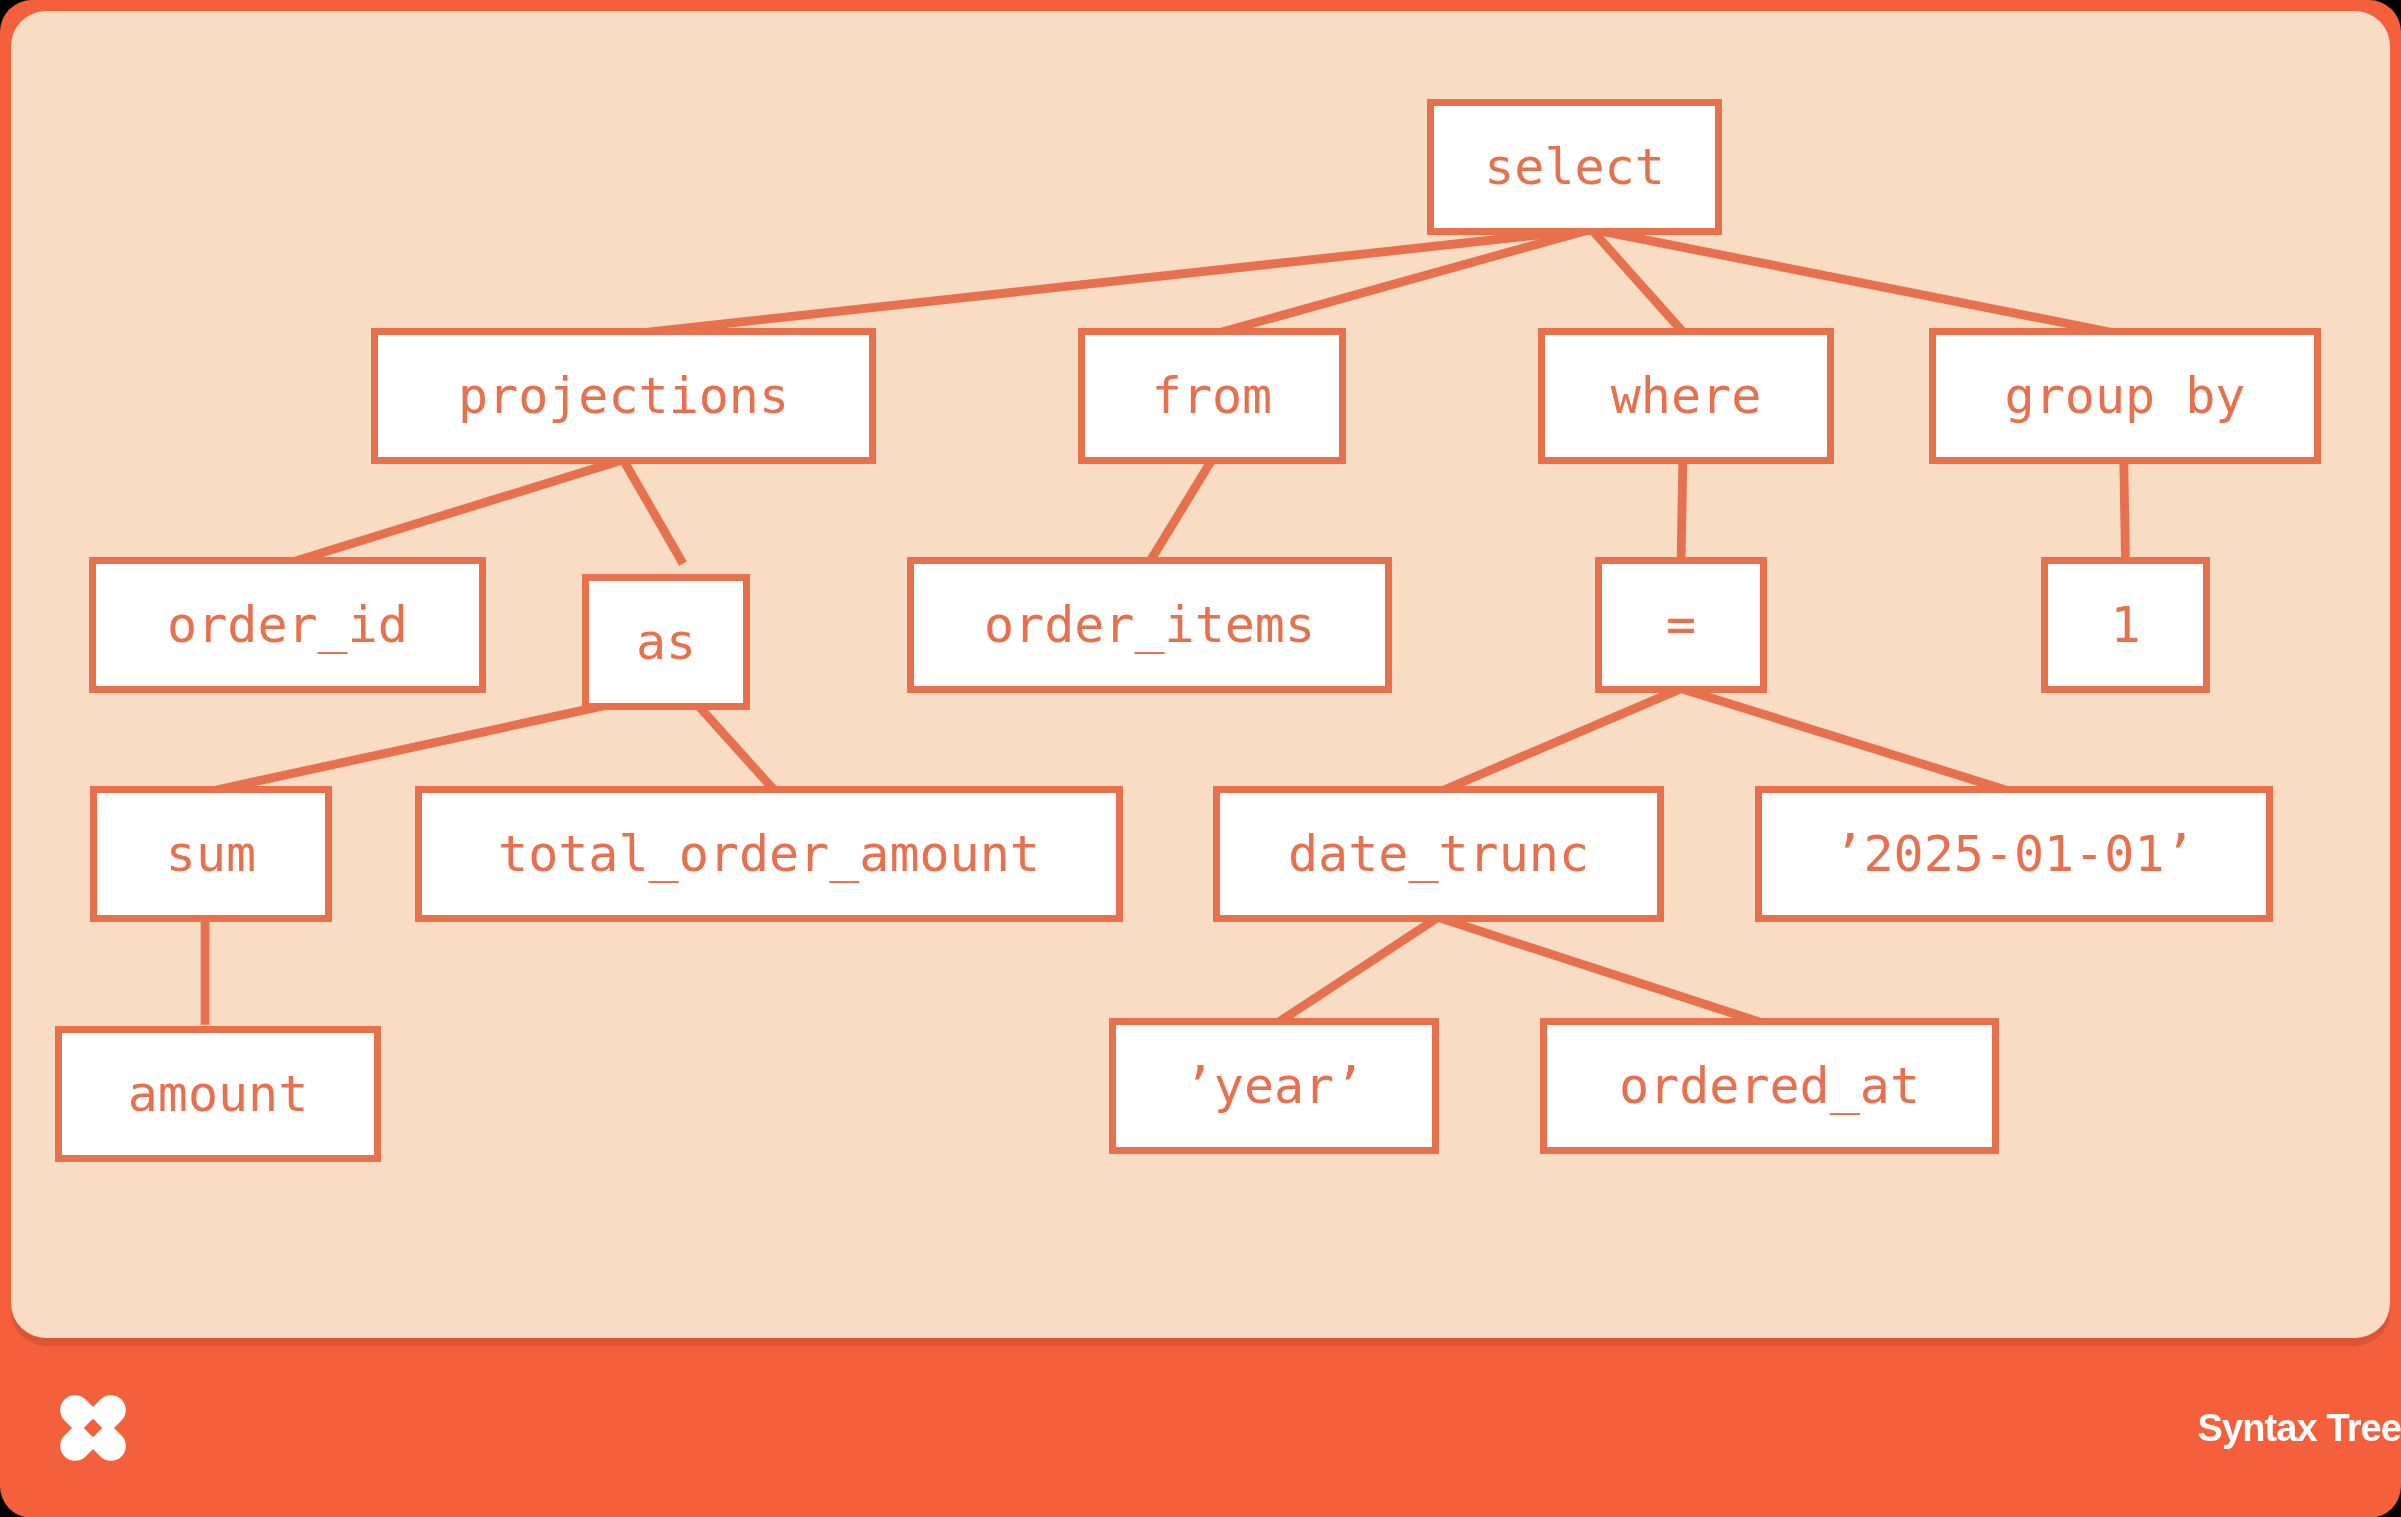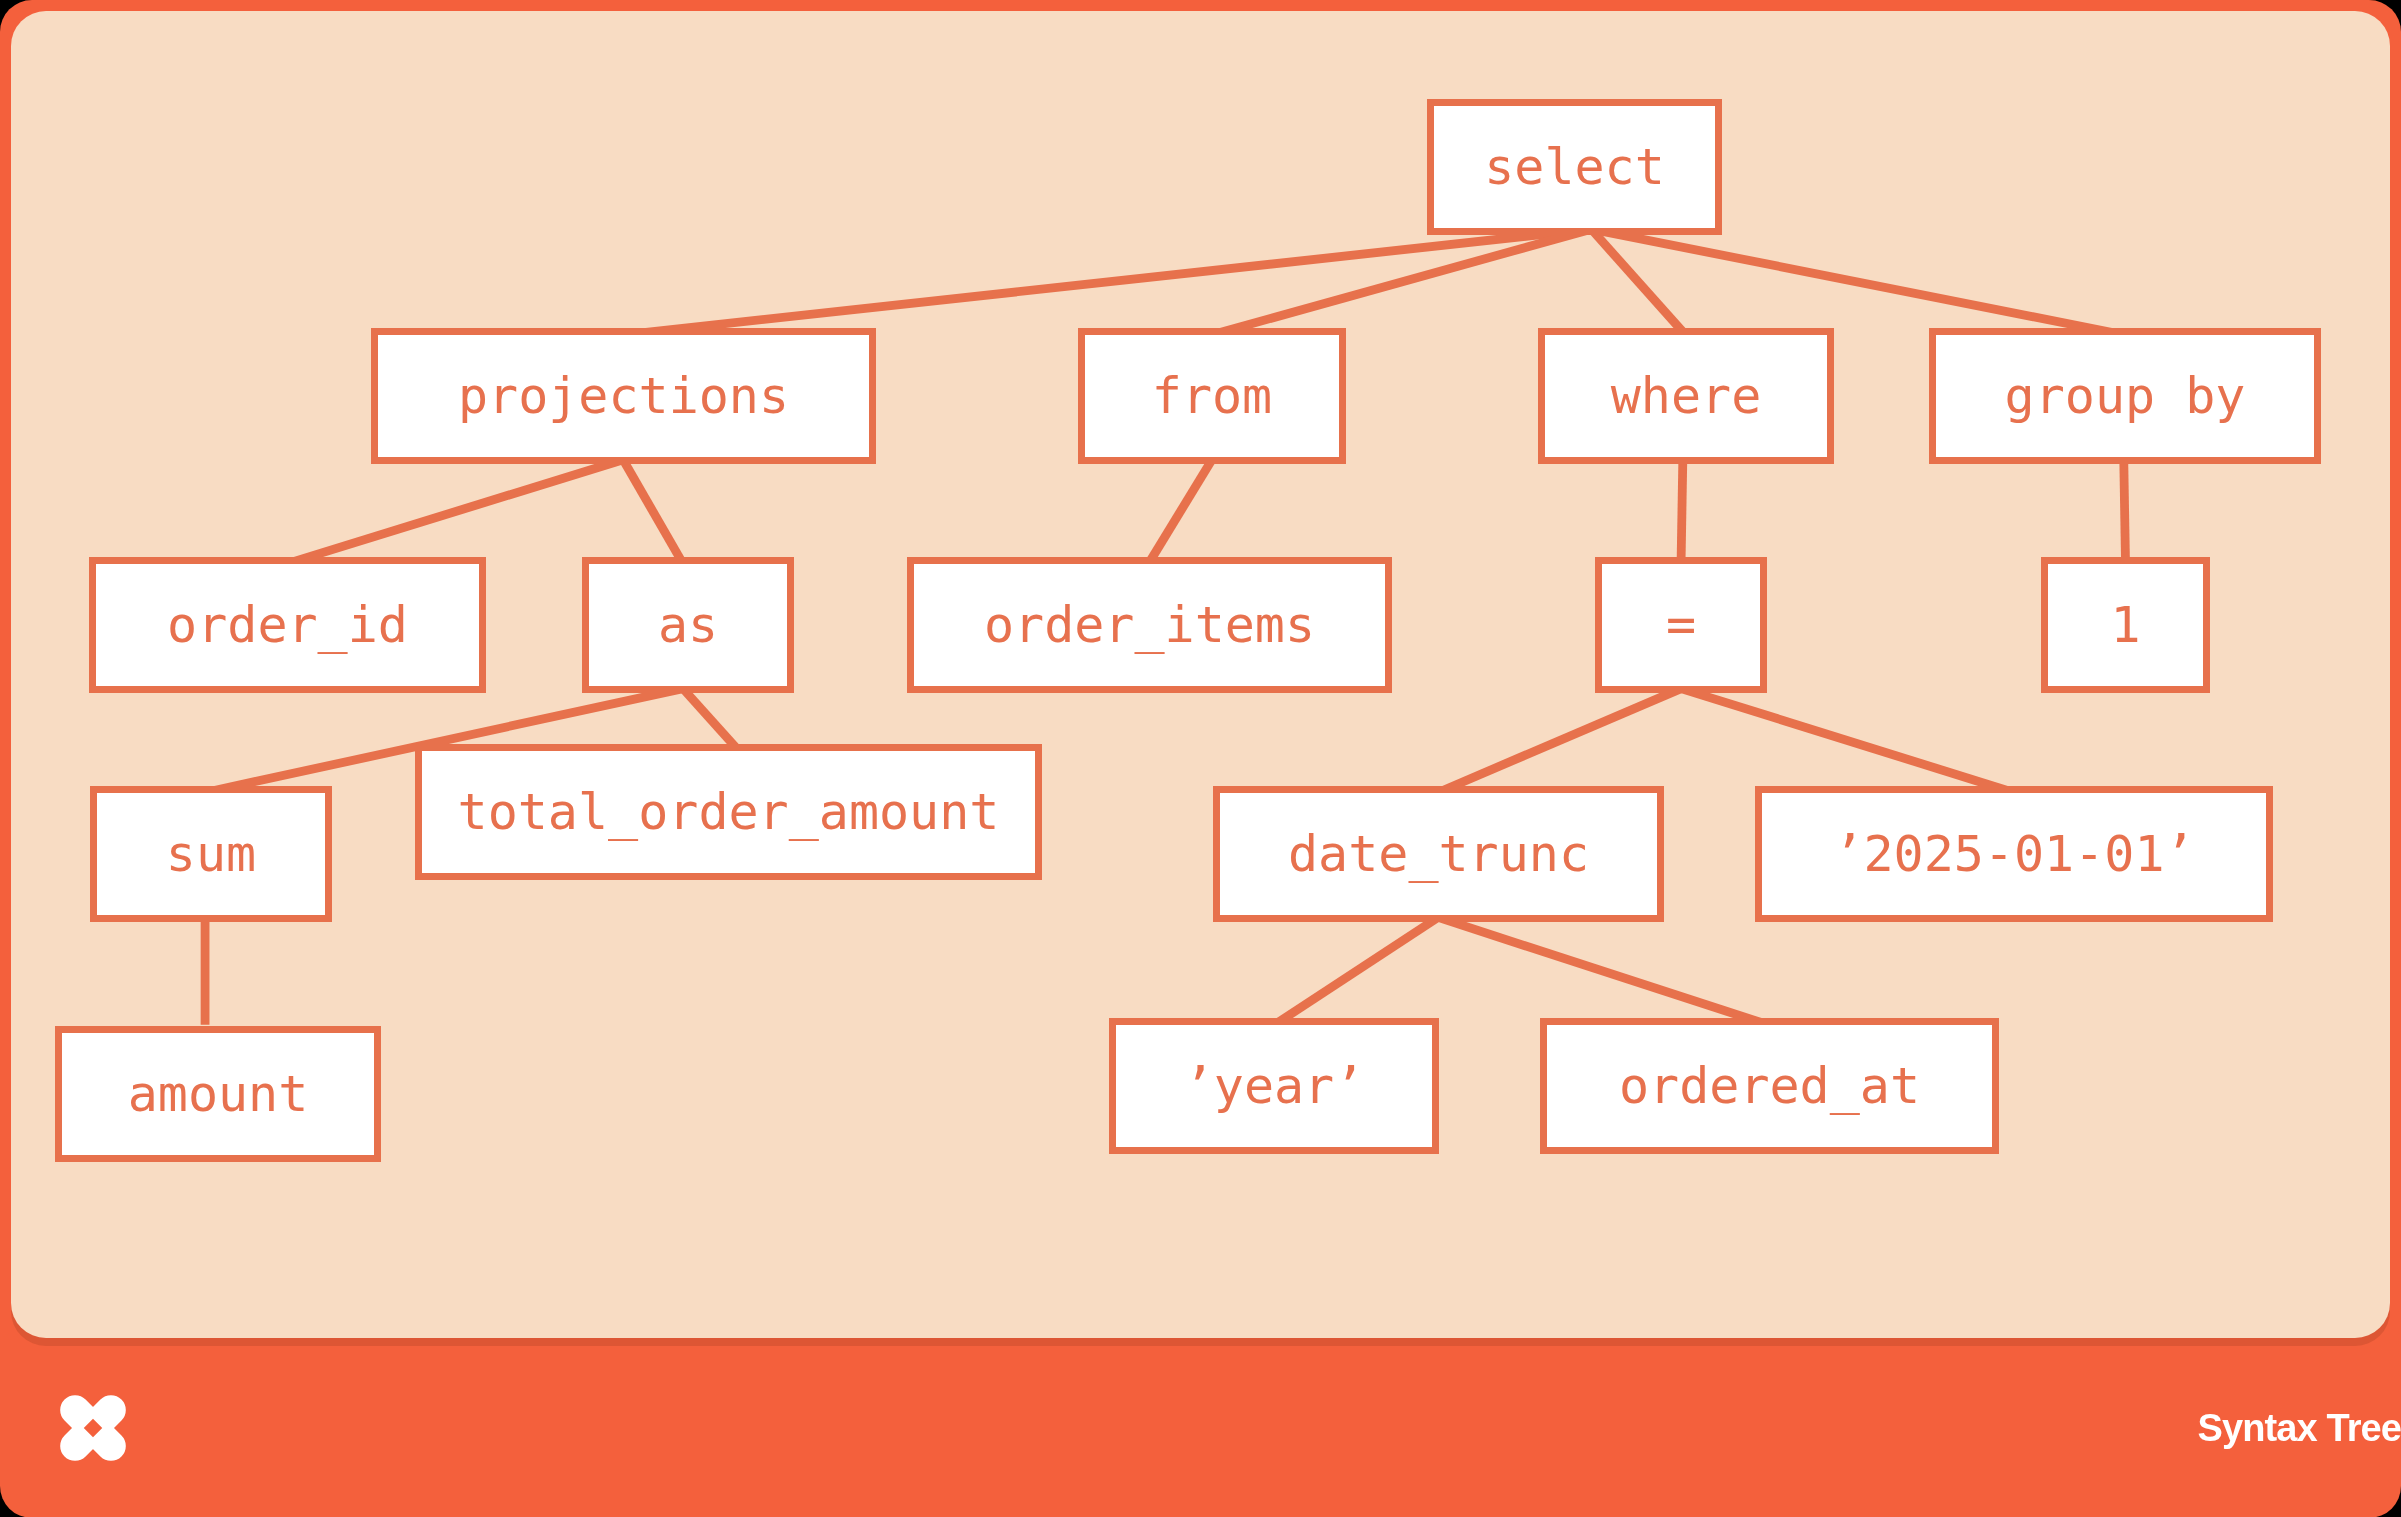--- a/index.html
+++ b/index.html
@@ -90,27 +90,27 @@
   </svg>
 
   <div class="node" style="left:1427px;top:99px;width:295px;">select</div>
 
   <div class="node" style="left:371px;top:328px;width:505px;">projections</div>
   <div class="node" style="left:1078px;top:328px;width:268px;">from</div>
   <div class="node" style="left:1538px;top:328px;width:296px;">where</div>
   <div class="node" style="left:1929px;top:328px;width:392px;">group by</div>
 
   <div class="node" style="left:89px;top:557px;width:397px;text-align:center;">order_id</div>
-  <div class="node" style="left:582px;top:557px;width:212px;">as</div>
+  <div class="node" style="left:582px;top:574px;width:168px;">as</div>
   <div class="node" style="left:907px;top:557px;width:485px;">order_items</div>
   <div class="node" style="left:1595px;top:557px;width:172px;">=</div>
   <div class="node" style="left:2041px;top:557px;width:169px;">1</div>
 
   <div class="node" style="left:90px;top:786px;width:242px;">sum</div>
-  <div class="node" style="left:415px;top:744px;width:627px;">total_order_amount</div>
+  <div class="node" style="left:415px;top:786px;width:708px;">total_order_amount</div>
   <div class="node" style="left:1213px;top:786px;width:451px;">date_trunc</div>
   <div class="node" style="left:1755px;top:786px;width:518px;">’2025-01-01’</div>
 
   <div class="node" style="left:55px;top:1018px;width:326px;margin-top:8px;">amount</div>
   <div class="node" style="left:1109px;top:1018px;width:330px;">’year’</div>
   <div class="node" style="left:1540px;top:1018px;width:459px;">ordered_at</div>
 
   <div class="footer">
     <svg class="logo" viewBox="0 0 96 96" xmlns="http://www.w3.org/2000/svg">
       <g>

